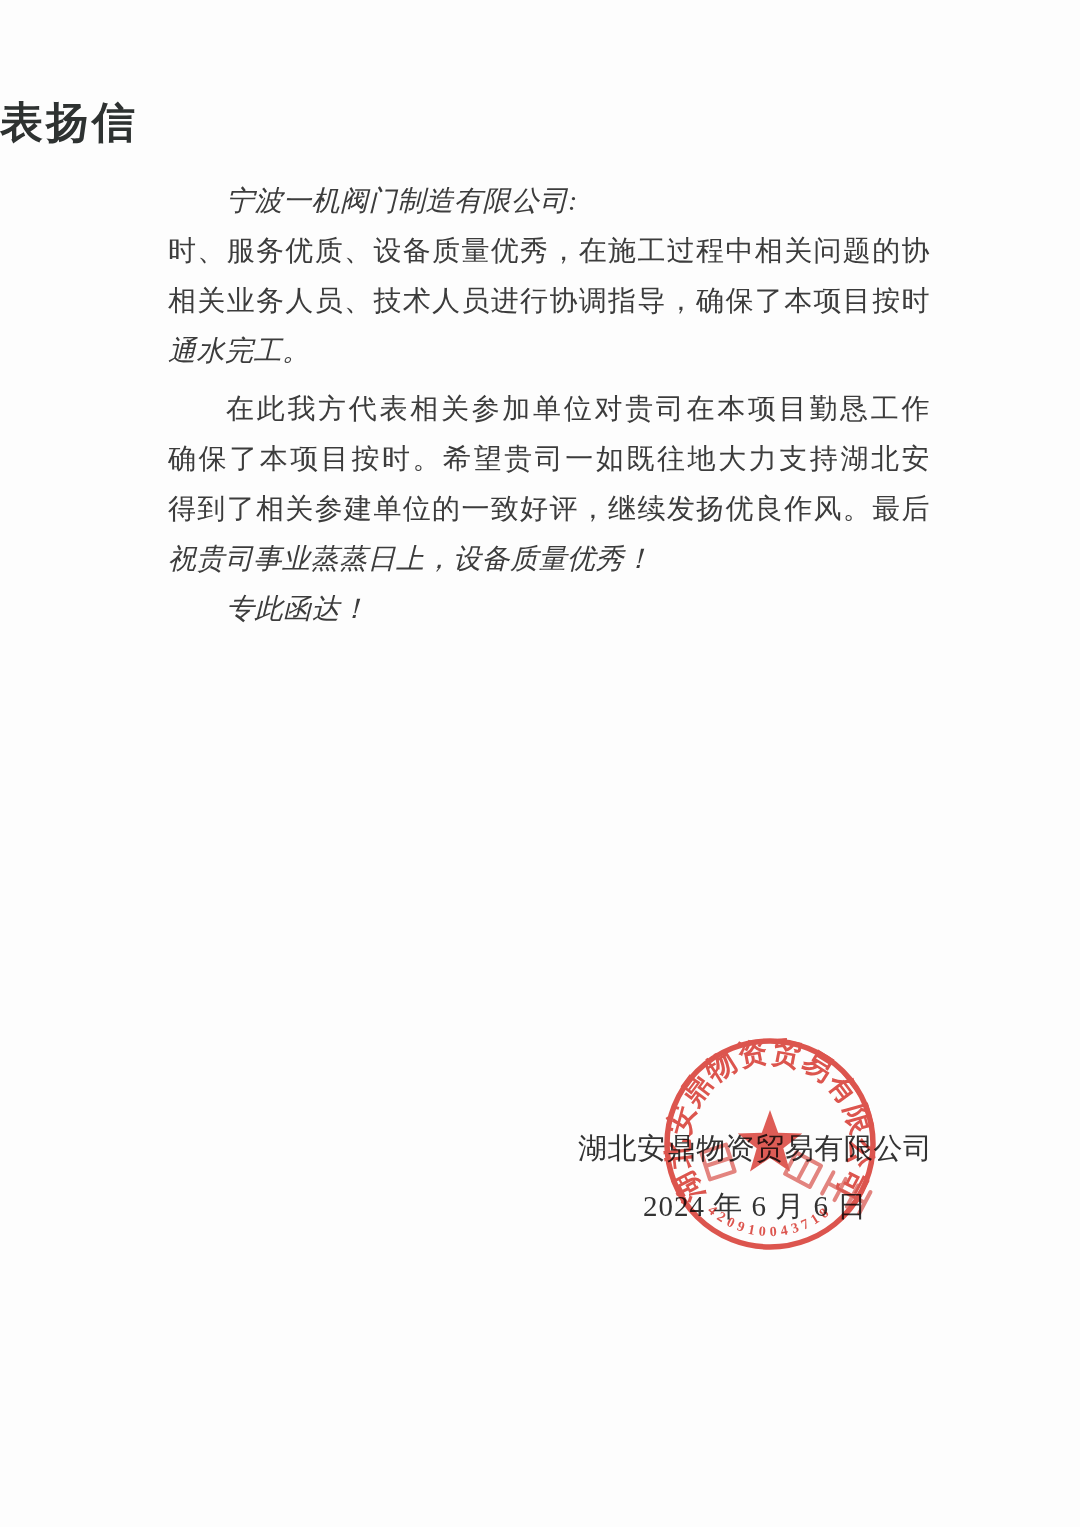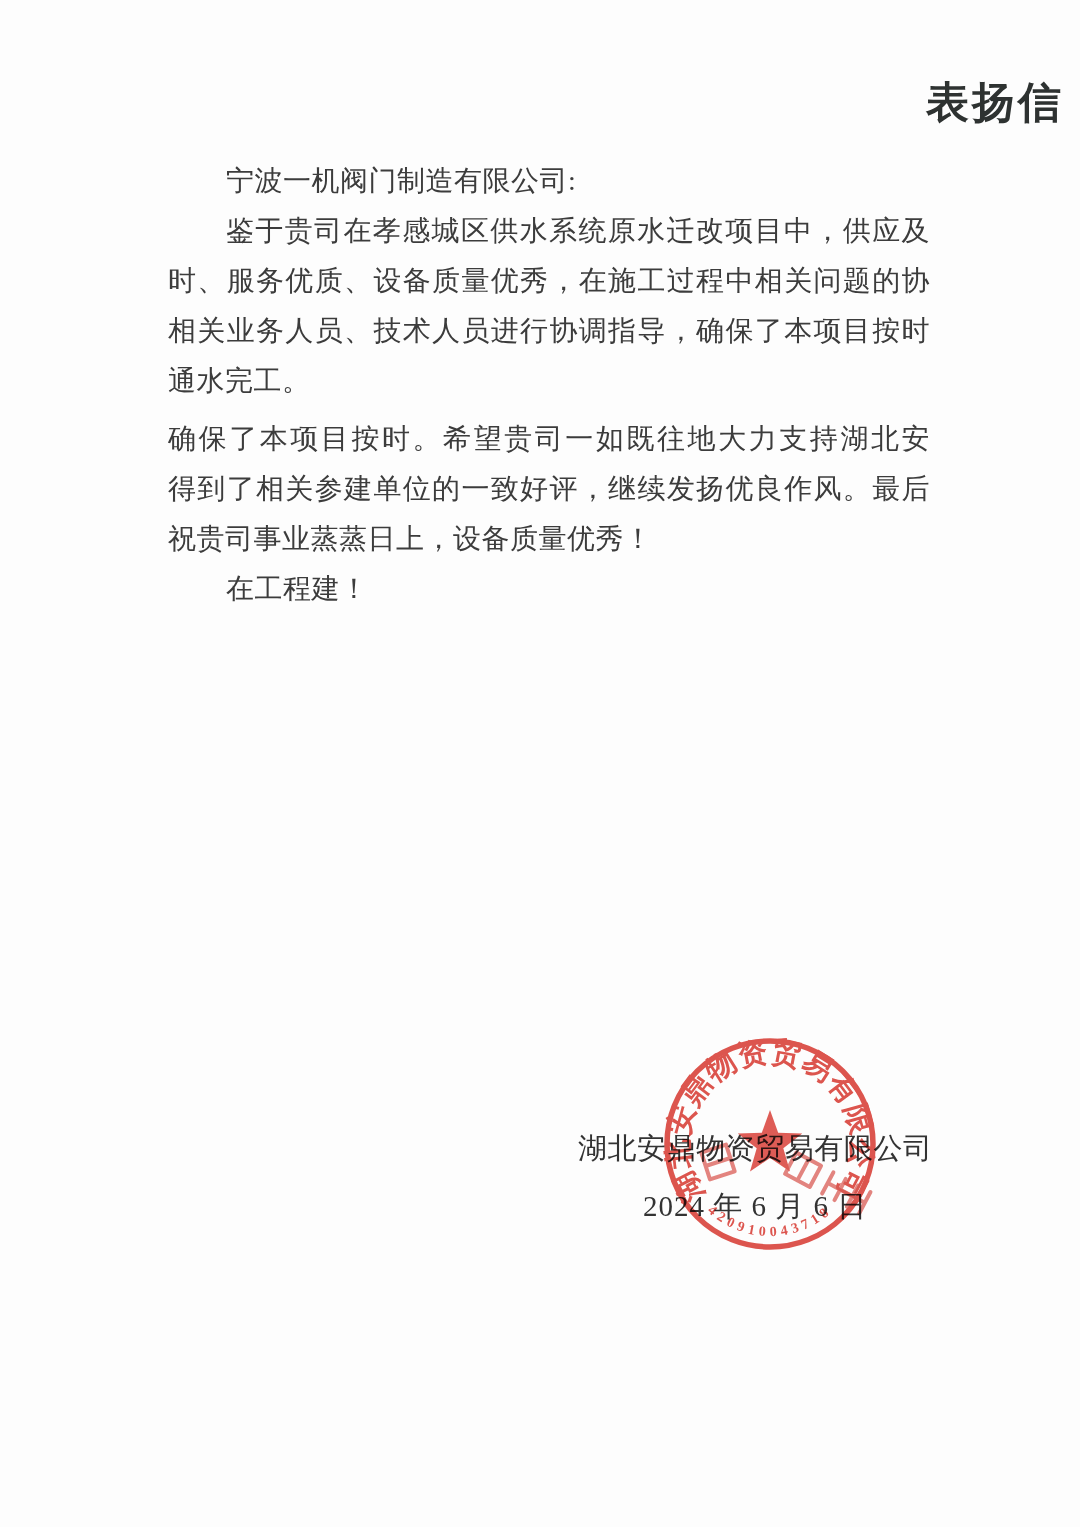--- a/index.html
+++ b/index.html
@@ -5,40 +5,40 @@
   html,body{margin:0;padding:0;background:#e9e9e9;}
   .sheet{
     position:relative;
     width:1080px;height:1527px;
     margin:0 auto;
     background:#fdfdfd;
     overflow:hidden;
     font-family:"Liberation Serif","DejaVu Serif",serif;
   }
   .title{
-    margin:16px;
-    padding-top:60px;
-    text-align:right;
+    margin:0;
+    padding-top:96px;
+    text-align:left;
     font-family:"Liberation Sans","DejaVu Sans",sans-serif;
     font-weight:700;
     font-size:43px;
     line-height:52px;
     letter-spacing:3px;
     color:#2e3231;
   }
   .body{
     margin:28px 150px 0 168px;
     font-size:28px;
     line-height:50px;
     color:#3c3c3c;
     letter-spacing:0.5px;
   }
   .line{min-height:50px;}
   .jline{text-align:justify;text-align-last:justify;}
-  .eline{text-align:right;text-align-last:left;}
+  .eline{text-align:right;text-align-last:left;font-style:italic;}
   .indent{padding-left:58px;}
   .p2{margin-top:8px;}
   .signature{
     position:absolute;
     left:578px;top:1124px;width:354px;
     font-size:29px;line-height:48px;color:#333;
   }
   .sig-company{text-align:justify;text-align-last:justify;}
   .sig-date{text-align:center;margin-top:10px;letter-spacing:1px;}
   .seal{
@@ -59,33 +59,33 @@
 
 <div class="sheet">
 
   <h1 class="title">表扬信</h1>
 
   <div class="body">
 
     <div class="line indent eline">宁波一机阀门制造有限公司:</div>
 
     <div class="para">
-      <div class="line indent jline">鉴于贵司在孝感城区供水系统原水迁改项目中，供应及</div>
       <div class="line jline">时、服务优质、设备质量优秀，在施工过程中相关问题的协</div>
       <div class="line jline">相关业务人员、技术人员进行协调指导，确保了本项目按时</div>
       <div class="line eline">通水完工。</div>
     </div>
 
     <div class="para p2">
+      <div class="line indent jline">在此我方代表相关参加单位对贵司在本项目勤恳工作</div>
       <div class="line jline">确保了本项目按时。希望贵司一如既往地大力支持湖北安</div>
       <div class="line jline">得到了相关参建单位的一致好评，继续发扬优良作风。最后</div>
       <div class="line eline">祝贵司事业蒸蒸日上，设备质量优秀！</div>
     </div>
 
-    <div class="line indent eline">在工程建！</div>
+    <div class="line indent eline">专此函达！</div>
   </div>
 
   <div class="signature">
     <div class="sig-company">湖北安鼎物资贸易有限公司</div>
     <div class="sig-date">2024 年 6 月 6 日</div>
   </div>
 
   <svg class="seal" viewBox="-121 -121 242 242" xmlns="http://www.w3.org/2000/svg">
 
     <circle r="103" fill="none" stroke="#dc4840" stroke-width="5.5"></circle>

